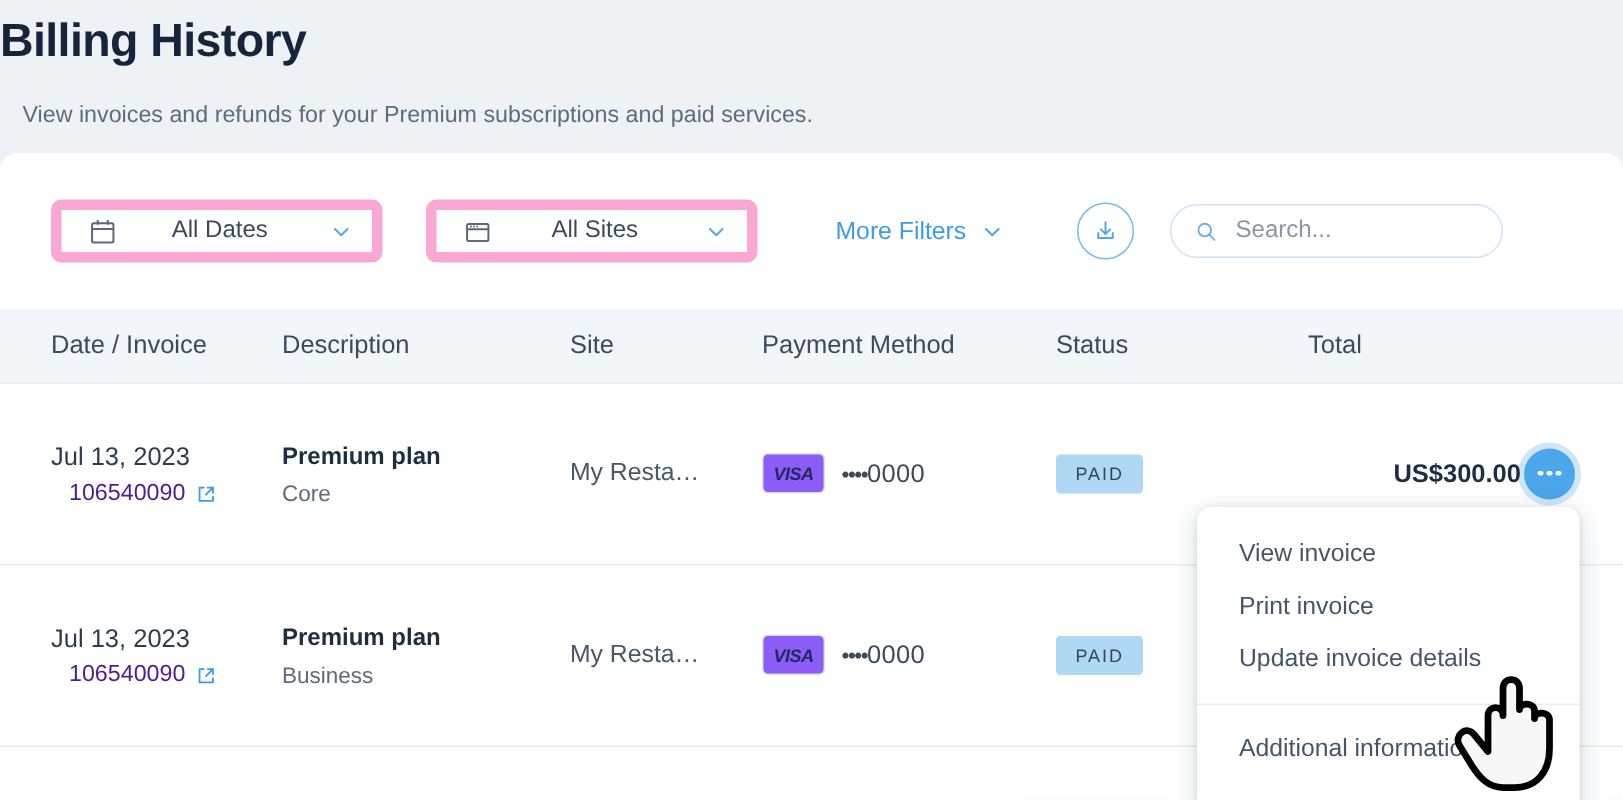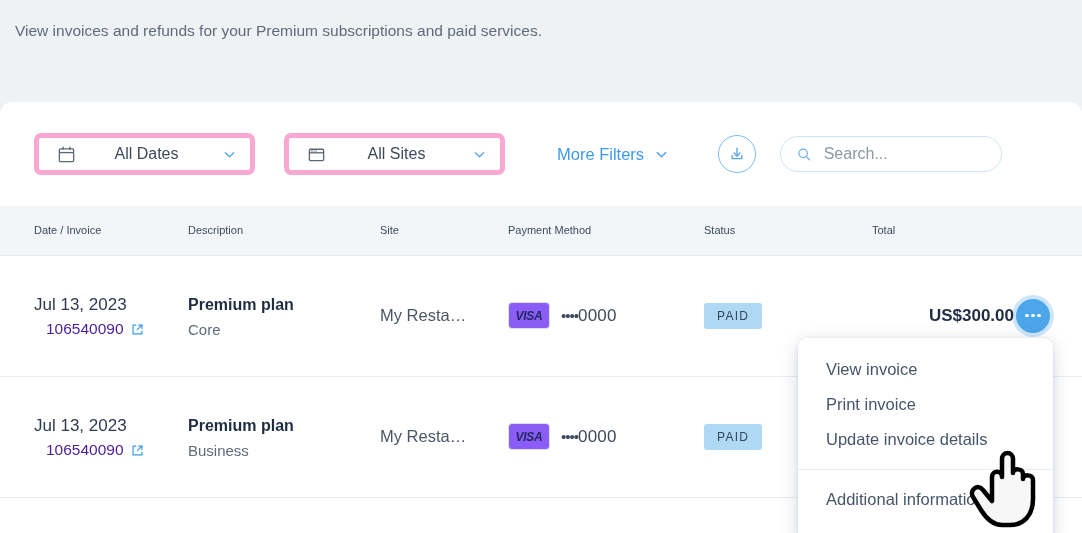--- a/index.html
+++ b/index.html
@@ -56,21 +56,21 @@
     height: 104px;
     display: flex;
     align-items: center;
     padding: 0 30px 0 34px;
     gap: 0;
   }
 
   .select-pill {
     height: 42px;
     min-width: 221px;
-    border: 5px solid #f9a8d4;
+    border: 7px solid #f9a8d4;
     border-radius: 7px;
     display: flex;
     align-items: center;
     padding: 0 14px 0 18px;
     background: #fff;
     cursor: pointer;
   }
   .select-pill.sites { min-width: 221px; margin-left: 29px; }
   .select-pill .sel-label {
     flex: 1;
@@ -142,21 +142,21 @@
 
   
   table.billing {
     width: 100%;
     border-collapse: collapse;
     table-layout: fixed;
   }
   table.billing thead tr { background: #f3f6f9; }
   table.billing th {
     height: 49px;
-    font-size: 11px;
+    font-size: 17px;
     font-weight: normal;
     color: #3c4a5e;
     text-align: left;
     vertical-align: middle;
   }
   table.billing td {
     height: 121px;
     vertical-align: middle;
     border-bottom: 1px solid #e7ecf1;
     font-size: 16px;
@@ -306,20 +306,21 @@
     left: 966px;
     top: 441px;
     z-index: 90;
     pointer-events: none;
   }
 </style>
 </head>
 <body>
 
 <div class="page-header">
+  <h1 class="page-title">Billing History</h1>
   <div class="page-subtitle">View invoices and refunds for your Premium subscriptions and paid services.</div>
 </div>
 
 <div class="card">
 
   <div class="toolbar">
 
     <div class="select-pill dates">
       <svg class="icon-cal" viewBox="0 0 20 20">
         <rect x="2.5" y="4" width="15" height="13.5" rx="1.2" fill="none" stroke="#5a6877" stroke-width="1.4"></rect>

